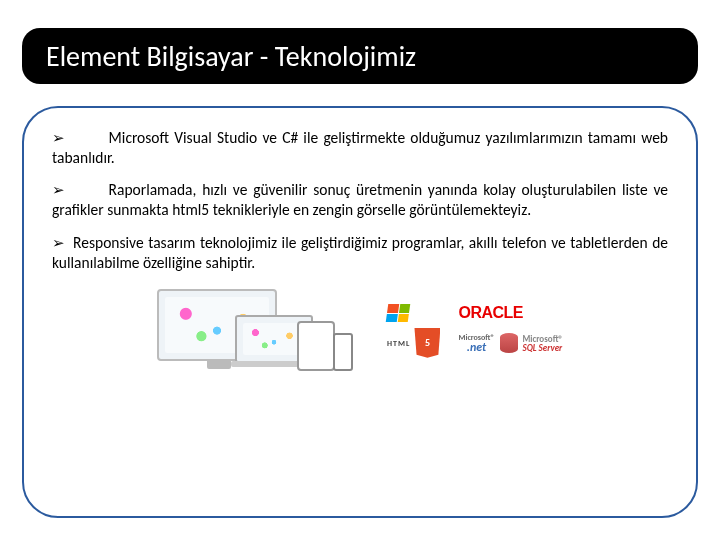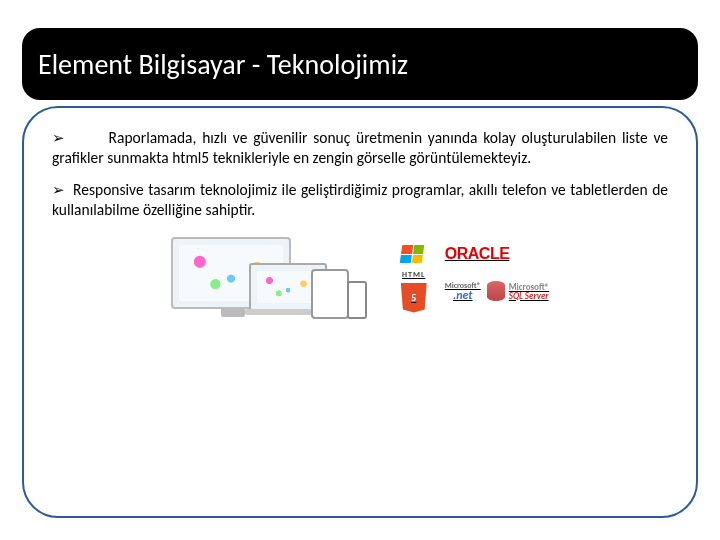--- a/index.html
+++ b/index.html
@@ -9,26 +9,26 @@
     background: #fff;
     font-family: Calibri, Arial, sans-serif;
     position: relative;
     overflow: hidden;
   }
   .title-bar {
     position: absolute;
     top: 28px;
     left: 22px;
     right: 22px;
-    height: 72px;
+    height: 56px;
     background: #000;
     border-radius: 18px;
     display: flex;
     align-items: center;
-    padding-left: 16px;
+    padding-left: 24px;
   }
   .title-bar span {
     color: #fff;
     font-size: 28px;
     font-weight: 500;
   }
   .content-box {
     position: absolute;
     top: 106px;
     left: 22px;
@@ -105,21 +105,20 @@
     border-radius:2px;
   }
   .tech-grid {
     display: grid;
     grid-template-columns: auto auto;
     grid-template-rows: auto auto;
     gap: 6px 18px;
     align-items: center;
     font-size: 11px;
     font-weight: bold;
-    text-decoration: underline;
   }
   .logo-box { display:flex; align-items:center; gap:4px; }
   .win-flag {
     width: 22px; height: 18px; display:grid;
     grid-template-columns: 1fr 1fr; grid-template-rows: 1fr 1fr; gap:1px;
     transform: skewX(-8deg);
   }
   .win-flag div:nth-child(1){background:#f25022;}
   .win-flag div:nth-child(2){background:#7fba00;}
   .win-flag div:nth-child(3){background:#00a4ef;}
@@ -148,20 +147,23 @@
 </style>
 </head>
 <body>
 
 <div class="title-bar">
   <span>Element  Bilgisayar - Teknolojimiz</span>
 </div>
 
 <div class="content-box">
 
+  <p class="bullet">
+    <span class="arrow">➢</span><span class="indent"></span><span>Microsoft Visual Studio ve C# ile geliştirmekte olduğumuz yazılımlarımızın tamamı web tabanlıdır.</span>
+  </p>
 
 
   <p class="bullet">
     <span class="arrow">➢</span><span class="indent"></span><span>Raporlamada, hızlı ve güvenilir sonuç üretmenin yanında kolay oluşturulabilen liste ve grafikler sunmakta  html5 teknikleriyle en zengin görselle görüntülemekteyiz.</span>
   </p>
 
   <p class="bullet">
     <span class="arrow">➢</span> <span>Responsive tasarım teknolojimiz ile geliştirdiğimiz programlar, akıllı telefon ve tabletlerden de kullanılabilme özelliğine sahiptir.</span>
   </p>
 
@@ -181,21 +183,21 @@
       <div class="logo-box">
         <div class="win-flag">
             <div></div>
             <div></div>
             <div></div>
             <div></div>
           </div>
       </div>
       <div class="logo-box oracle">ORACLE</div>
 
-      <div class="logo-box" style="flex-direction:column;">
+      <div class="logo-box" style="">
         <div class="html5-label">HTML</div>
         <div class="html5">5</div>
       </div>
 
       <div class="logo-box" style="flex-direction:row; align-items:flex-start; gap:6px;">
         <div class="dotnet">
           <span class="dotnet-top">Microsoft®</span>
           <span class="dotnet-main">.net</span>
         </div>
         <div class="sqlserver">

